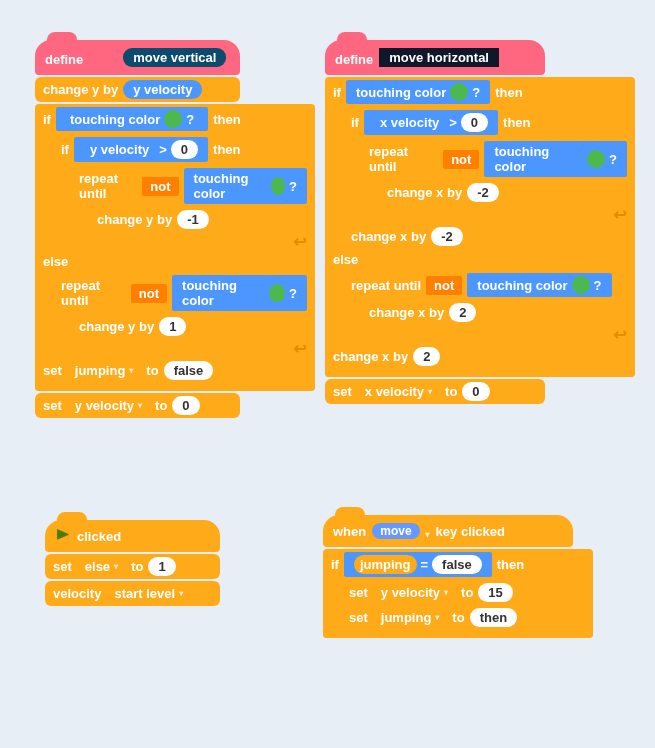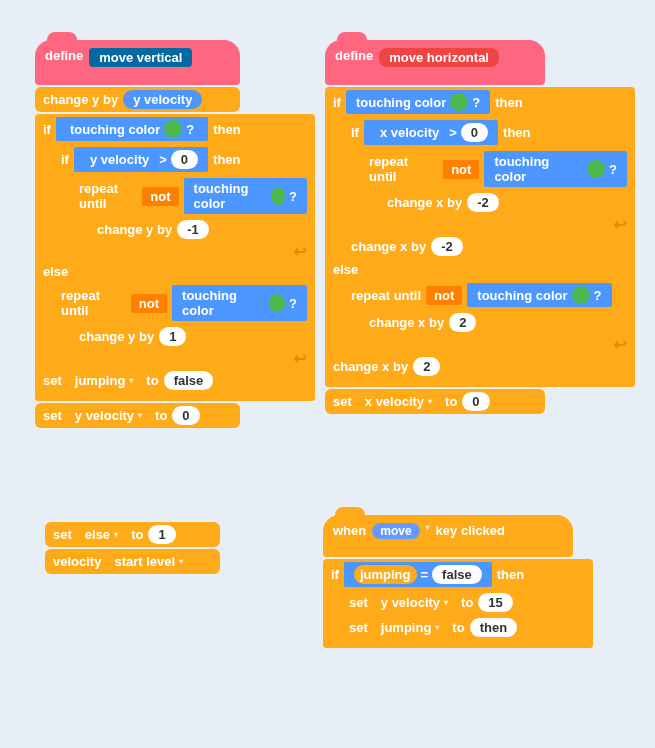--- a/index.html
+++ b/index.html
@@ -15,23 +15,23 @@
     }
 
     
     .block-group {
       position: absolute;
     }
 
     
     .hat-block {
       border-radius: 16px 16px 4px 4px;
-      padding: 8px 12px 18px 10px;
+      padding: 8px 12px 8px 10px;
       display: flex;
-      align-items: flex-start;
+      align-items: flex-end;
       gap: 6px;
       position: relative;
     }
     .hat-block::before {
       content: '';
       position: absolute;
       top: -8px;
       left: 12px;
       width: 30px;
       height: 12px;
@@ -130,21 +130,21 @@
     }
   </style>
 </head>
 <body>
 
 <div class="block-group" style="left:35px; top:40px;">
   <div class="stack">
 
     <div class="hat-block hat-pink" style="width:205px;">
       <span>define</span>
-      <span style="background:#0369a1;border-radius:4px;padding:2px 10px;color:white;">move vertical</span>
+      <span style="background:#0c4a6e;border-radius:9px;padding:2px 10px;color:white;margin-left:34px;">move vertical</span>
     </div>
 
     <div class="big-block" style="width:205px;margin-top:2px;">
       <div class="row">
         <span class="text-white">change y by</span>
         <span class="reporter-blue">
           <span>y velocity</span>
         </span>
       </div>
     </div>
@@ -244,21 +244,21 @@
       </div>
     </div>
   </div>
 </div>
 
 <div class="block-group" style="left:325px; top:40px;">
   <div class="stack">
 
     <div class="hat-block hat-pink" style="width:220px;">
       <span>define</span>
-      <span style="background:#ef4444;border-radius:8px;padding:2px 10px;color:white;">move horizontal</span>
+      <span style="background:#0f172a;border-radius:0;padding:2px 10px;color:white;">move horizontal</span>
     </div>
 
     <div style="background:#ffab19;border-radius:4px;margin-top:2px;width:310px;">
       <div class="row">
         <span class="text-white">if</span>
         <span style="display:inline-flex;align-items:center;gap:4px;background:#4c97ff;color:white;padding:3px 10px;border-radius:2px;">
           <span>touching color</span>
           <span class="color-circle color-green"></span>
           <span>?</span>
         </span>
@@ -346,20 +346,27 @@
         <span class="text-white">to</span>
         <span class="input-oval">0</span>
       </div>
     </div>
   </div>
 </div>
 
 <div class="block-group" style="left:45px; top:520px;">
   <div class="stack">
 
+    <div class="hat-block hat-orange" style="width:175px;">
+
+      <svg width="16" height="16" viewBox="0 0 20 20">
+        <polygon points="3,2 17,8 3,14" fill="#4a7c00" stroke="#4a7c00"></polygon>
+      </svg>
+      <span class="text-white">clicked</span>
+    </div>
 
     <div class="big-block" style="width:175px;margin-top:2px;">
       <div class="row">
         <span class="text-white">set</span>
         <span class="reporter-orange">
           <span>else</span>
           <span class="dropdown-arrow">▾</span>
         </span>
         <span class="text-white">to</span>
         <span class="input-oval">1</span>

